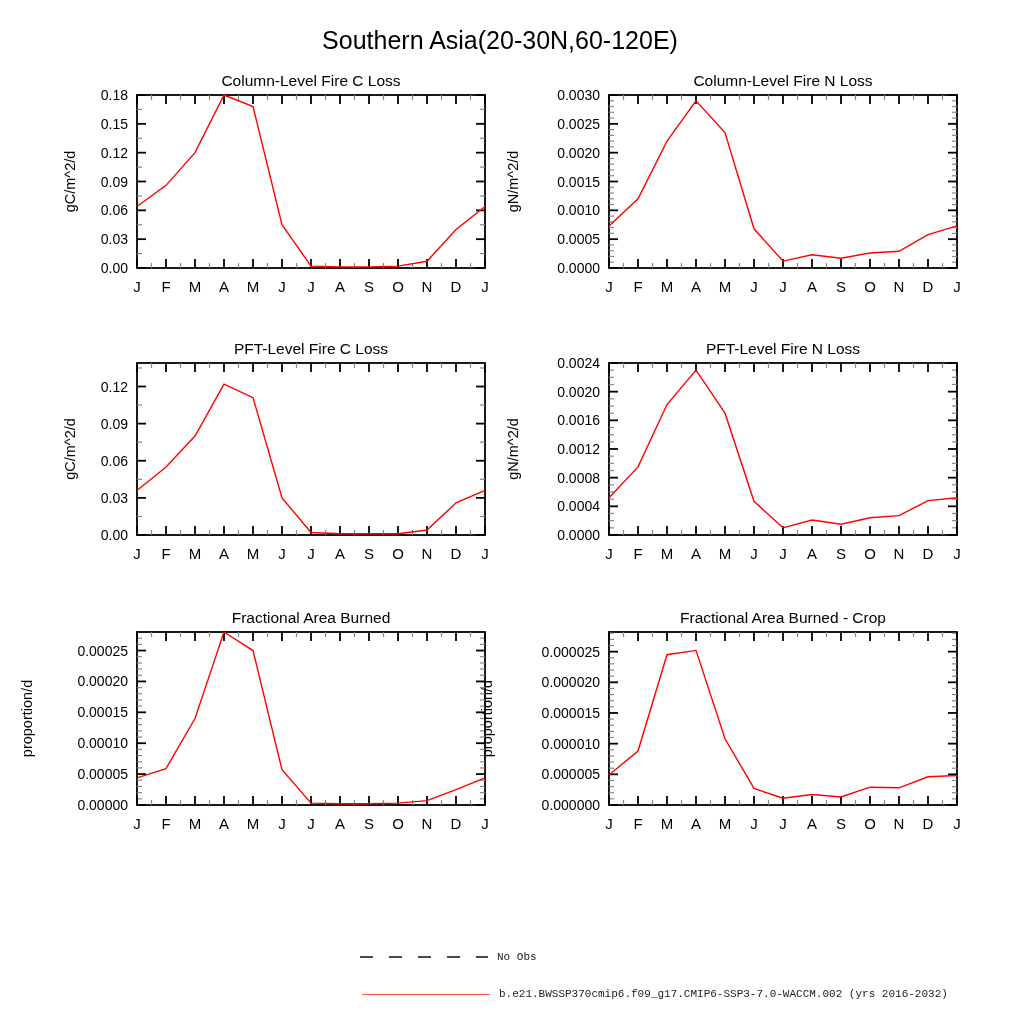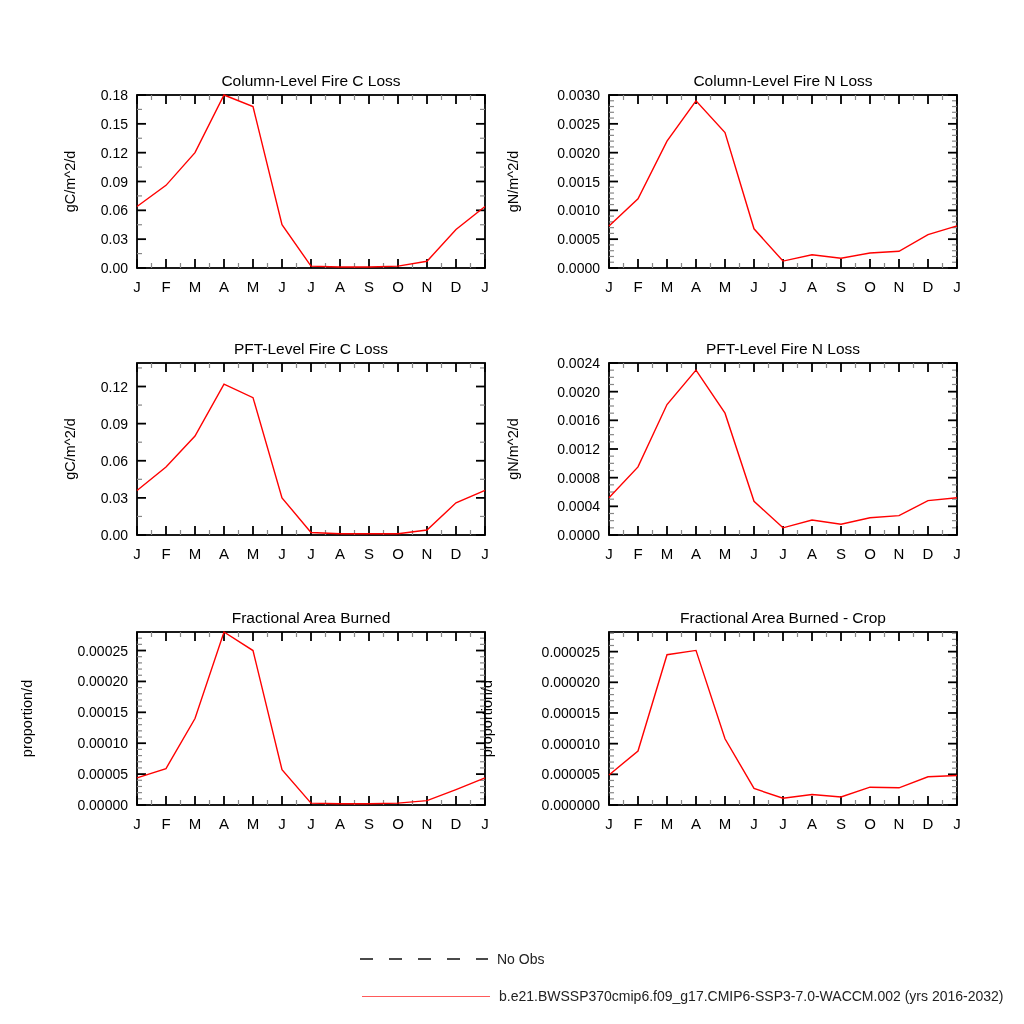--- a/index.html
+++ b/index.html
@@ -14,26 +14,27 @@
   #figure-svg { position:absolute; top:0; left:0; }
   svg text { font-family:"Liberation Sans", sans-serif; fill:#000; }
   .legend-row { position:absolute; display:flex; align-items:center; gap:9px; }
   #legend-noobs { left:360px; top:951px; }
   #legend-model { left:362px; top:988px; }
   .legend-line { width:128px; height:2px; flex:0 0 auto; }
   #noobs-line {
     background:repeating-linear-gradient(90deg,#4a4a4a 0,#4a4a4a 13px,transparent 13px,transparent 29px);
   }
   #model-line { height:1px; background:#ff5a5a; }
-  .legend-label { font-size:14px; color:#222; white-space:nowrap; }
+  .legend-label { font-size:11px; color:#222; white-space:nowrap;font-family:Liberation Mono, monospace; }
 </style>
 </head>
 <body>
 
 <div id="canvas">
+  <div id="figure-title">Southern Asia(20-30N,60-120E)</div>
 
   <svg id="figure-svg" width="1024" height="1024" viewBox="0 0 1024 1024">
       <g>
         <rect x="137" y="95" width="348" height="173" fill="none" stroke="#000000" stroke-width="1.8"></rect>
         <line x1="137" y1="268" x2="146" y2="268" stroke="#000000" stroke-width="1.8"></line>
         <line x1="485" y1="268" x2="476" y2="268" stroke="#000000" stroke-width="1.8"></line>
         <text x="128" y="273" font-size="14" text-anchor="end">0.00</text>
         <line x1="137" y1="239.16666666666666" x2="146" y2="239.16666666666666" stroke="#000000" stroke-width="1.8"></line>
         <line x1="485" y1="239.16666666666666" x2="476" y2="239.16666666666666" stroke="#000000" stroke-width="1.8"></line>
         <text x="128" y="244.16666666666666" font-size="14" text-anchor="end">0.03</text>

